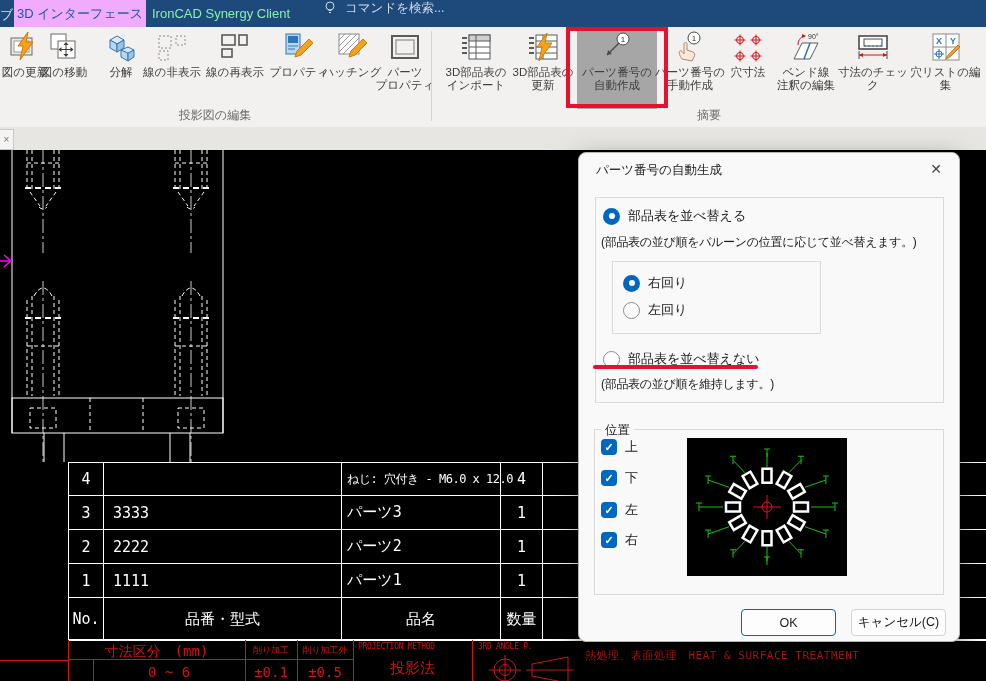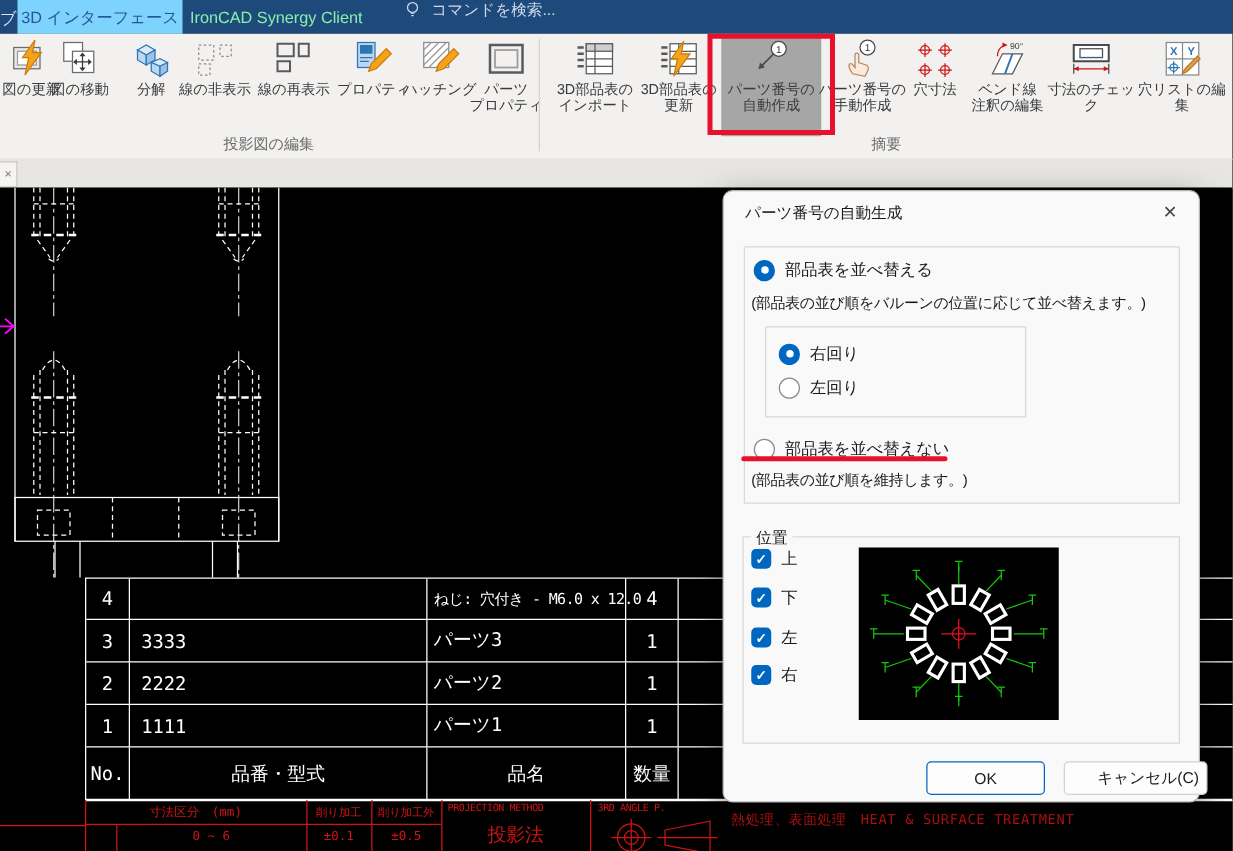--- a/index.html
+++ b/index.html
@@ -3,21 +3,21 @@
 <meta charset="utf-8">
 <style>
   html,body{margin:0;padding:0;}
   #app{position:relative;width:986px;height:681px;overflow:hidden;background:#000;
        font-family:"Liberation Sans",sans-serif;-webkit-font-smoothing:antialiased;}
   
   .titlebar{position:absolute;left:0;top:0;width:986px;height:27px;background:var(--tbar,#1d4a7a);}
   .partial-tab{position:absolute;left:0;top:6px;color:#dbe4f0;font-size:13px;}
   .tab{position:absolute;top:0;height:27px;display:flex;align-items:center;justify-content:center;
        font-size:13px;color:#86efac;cursor:default;}
-  .tab.active{background:#7dd3fc;color:#2456a0;}
+  .tab.active{background:#f0abfc;color:#2456a0;}
   .search{position:absolute;left:322px;top:0;height:27px;display:flex;align-items:flex-start;gap:7px;
           color:#cfd9ea;font-size:12.5px;}
   
   .ribbon{position:absolute;left:0;top:27px;width:986px;height:100px;background:#f2f1f0;
           border-bottom:1px solid #d8d6d4;}
   .rbtn{position:absolute;top:2px;height:78px;display:flex;flex-direction:column;align-items:center;
         padding-top:2px;color:#3b3b3b;font-size:11.5px;line-height:13px;text-align:center;
         white-space:pre-line;cursor:default;}
   .rbtn .ricon{width:32px;height:32px;margin-bottom:3px;flex:none;}
   .rbtn .ricon svg{width:32px;height:32px;display:block;}
@@ -42,21 +42,21 @@
          font-size:15px;overflow:visible;white-space:nowrap;}
   .pcell.lastcol{border-right:none;} .pcell.lastrow{border-bottom:none;}
   .pcell.c-center{justify-content:center;} .pcell.c-left{padding-left:9px;} .pcell.c-left2{padding-left:5px;}
   .pcell.small{font-size:12px;letter-spacing:-0.5px;}
   
   .tol{position:absolute;left:0;top:489px;width:986px;height:42px;z-index:1;color:var(--cadred,#d01414);
        font-family:"DejaVu Sans Mono",monospace;}
   .tol .wline{position:absolute;left:68px;top:0;width:918px;border-top:1px solid #fff;}
   .tol .rv{position:absolute;top:1px;height:41px;border-left:1px solid var(--cadred,#d01414);}
   .tol .rh{position:absolute;border-top:1px solid var(--cadred,#d01414);}
-  .tol .tcell{position:absolute;font-size:10px;text-align:center;}
+  .tol .tcell{position:absolute;font-size:14px;text-align:center;}
   .tol .tsmall{position:absolute;font-size:8px;letter-spacing:-0.3px;}
   .heat{position:absolute;left:585px;top:498px;z-index:1;color:var(--cadred,#d01414);
         font-size:11px;font-weight:normal;font-family:"DejaVu Sans Mono",monospace;letter-spacing:0.5px;}
   
   .dialog{position:absolute;left:578px;top:152px;width:380px;height:488px;background:#f9f9f9;
           border:1px solid #b5b5b5;border-radius:8px;box-shadow:0 10px 28px rgba(0,0,0,.5);
           z-index:20;font-size:13px;color:#1a1a1a;}
   .dlg-title{position:absolute;left:17px;top:9px;font-size:12.5px;}
   .dlg-close{position:absolute;left:344px;top:5px;width:26px;height:22px;display:flex;align-items:center;
              justify-content:center;font-size:14px;color:#444;cursor:default;}
@@ -67,21 +67,21 @@
   .radio.checked::after{content:"";position:absolute;left:5.5px;top:5.5px;width:6px;height:6px;
                         border-radius:50%;background:#fff;}
   .chk{width:16px;height:16px;border-radius:4px;background:var(--accent,#0067c0);color:#fff;flex:none;
        display:flex;align-items:center;justify-content:center;font-size:11px;font-weight:bold;}
   .cap{position:absolute;font-size:12px;letter-spacing:-0.3px;}
   .poslabel{position:absolute;left:22px;top:269px;background:#f9f9f9;padding:0 4px;font-size:12.5px;z-index:2;}
   .preview{position:absolute;left:108px;top:285px;width:160px;height:138px;background:#000;}
   .btn{position:absolute;width:93px;height:25px;border-radius:4px;background:#fdfdfd;
        display:flex;align-items:center;justify-content:center;font-size:12.5px;color:#1a1a1a;cursor:default;}
   .btn.default{border:1px solid var(--accent,#0067c0);}
-  .btn.normal{border:1px solid #d2d2d2;padding-left:20px;}
+  .btn.normal{border:1px solid #d2d2d2;}
   
   .anno-box{position:absolute;left:566px;top:27px;width:102px;height:81px;border:4px solid var(--anno,#e8112d);
             box-sizing:border-box;z-index:40;pointer-events:none;}
   .anno-line{position:absolute;left:593px;top:365px;width:165px;height:4px;background:var(--anno,#e8112d);
              z-index:40;pointer-events:none;border-radius:2px;}
 </style>
 </head>
 <body>
 
 <div id="app">

